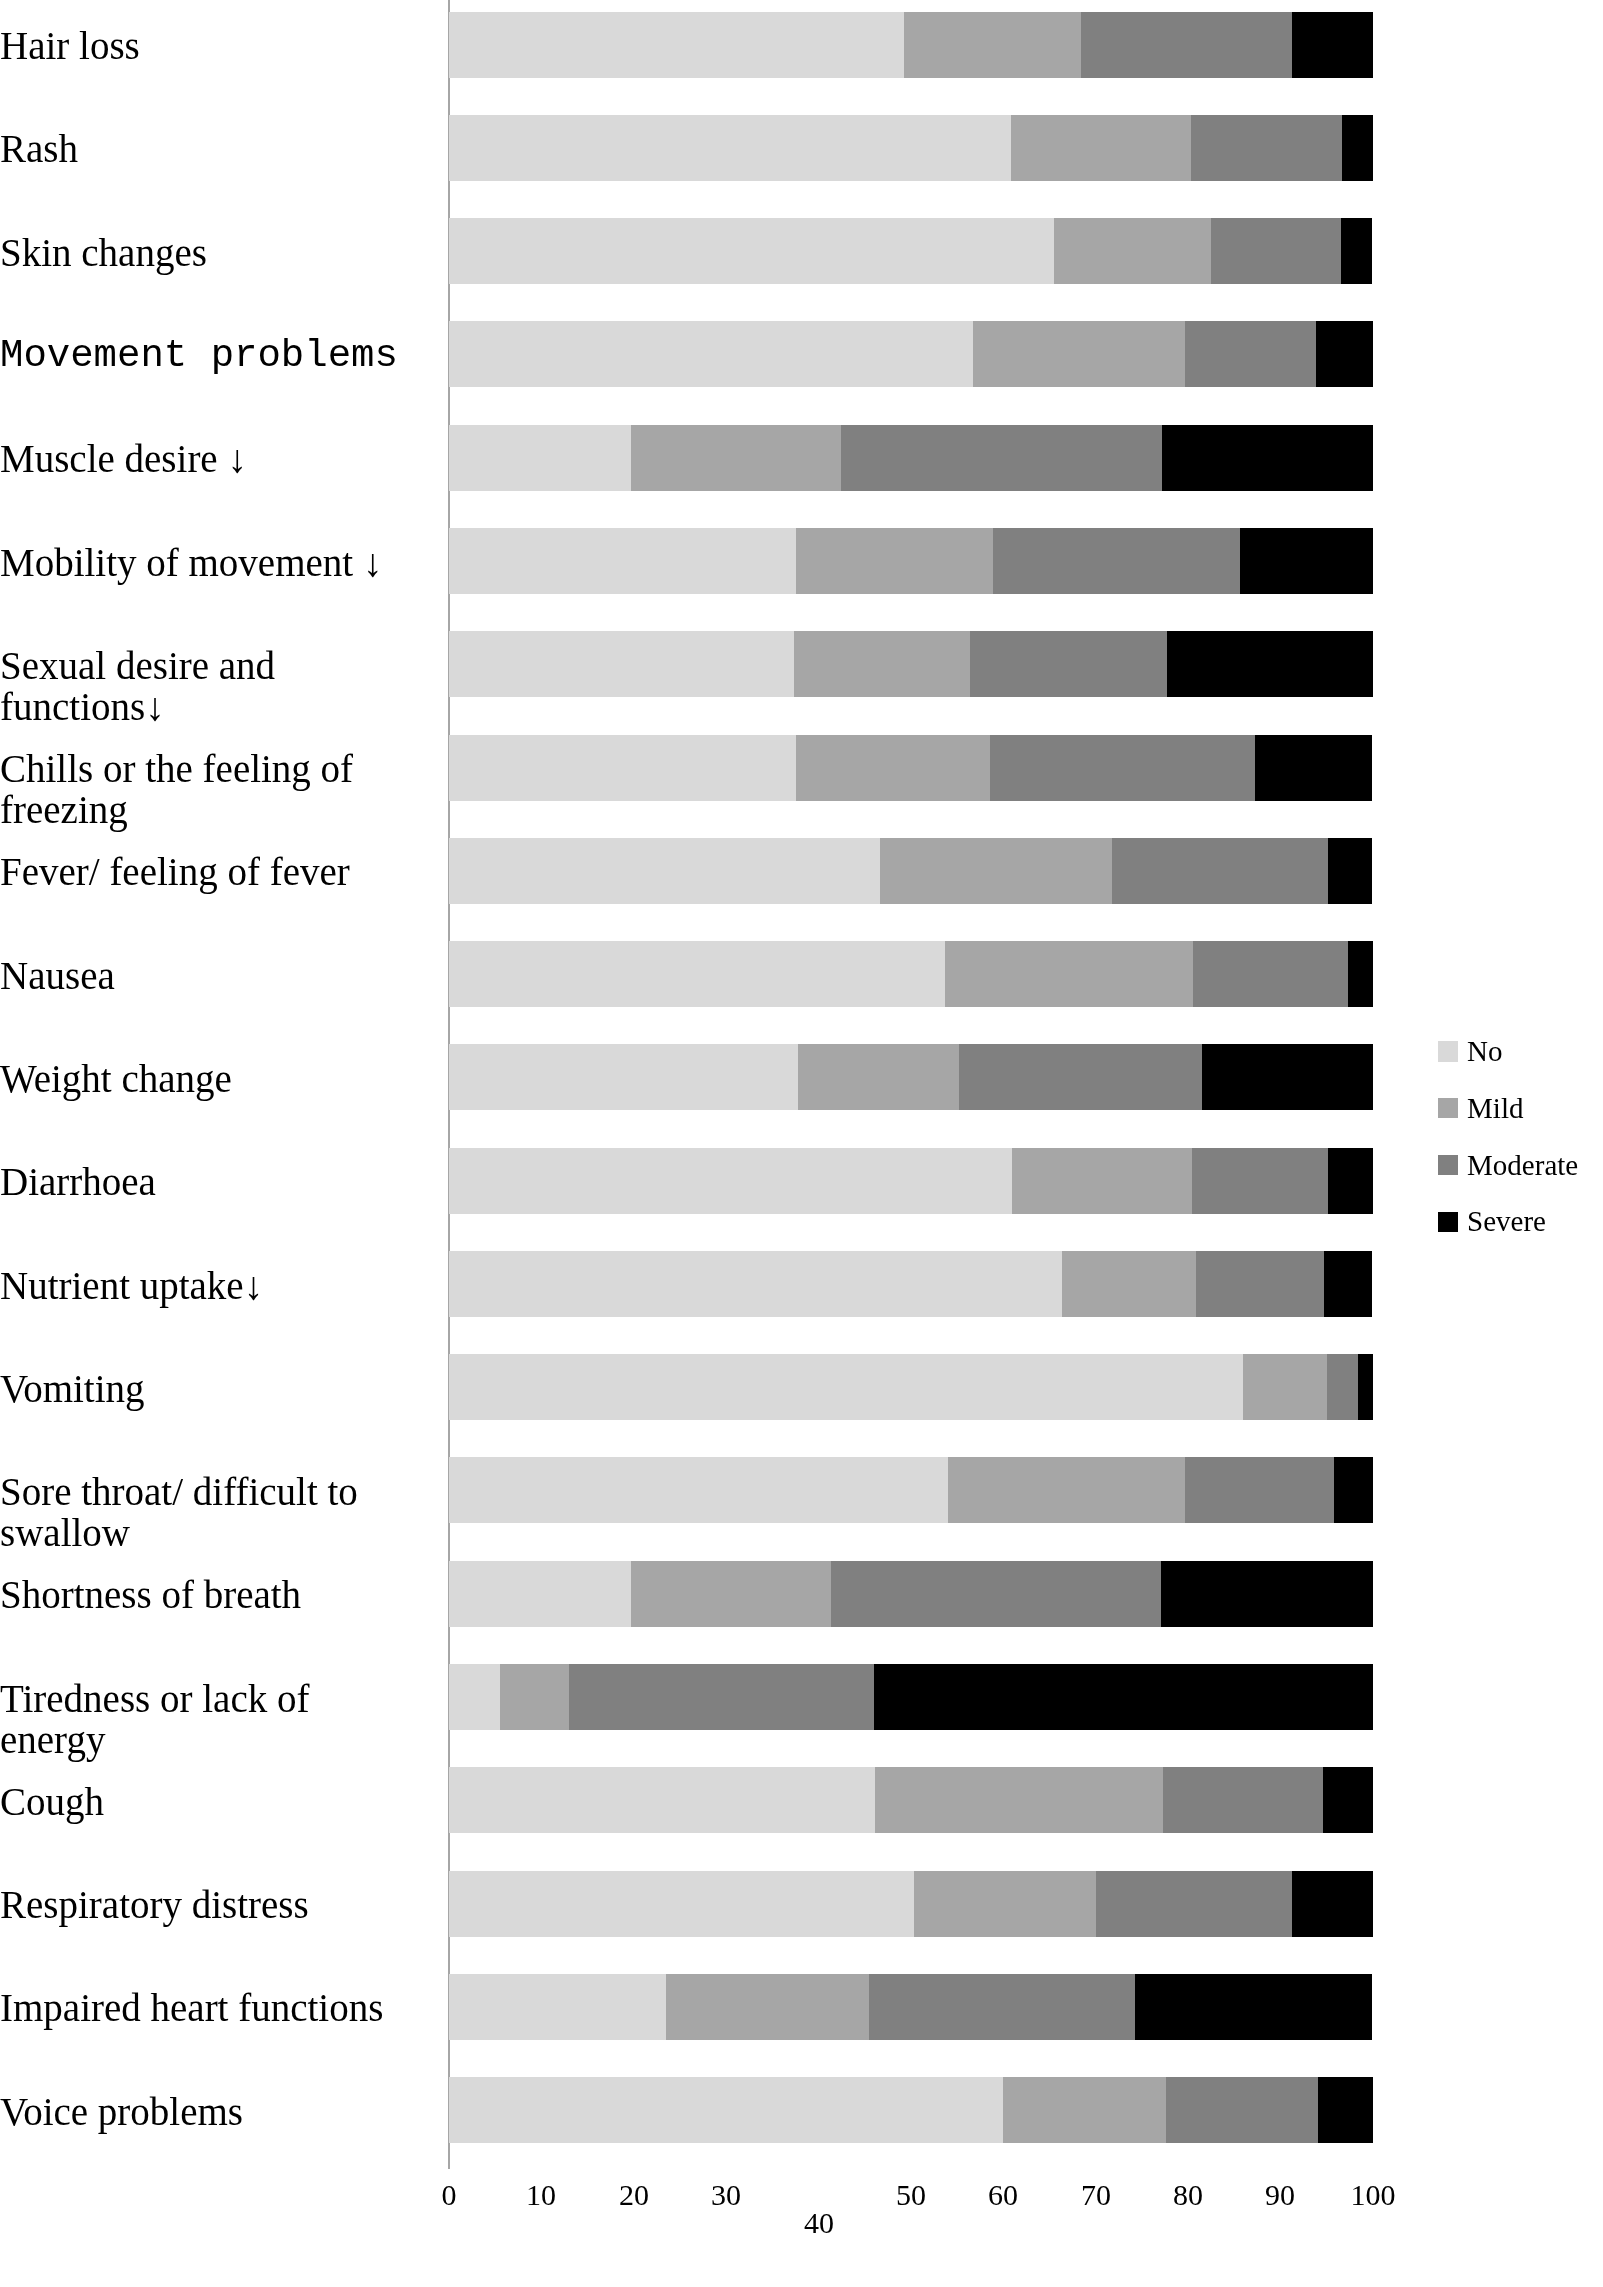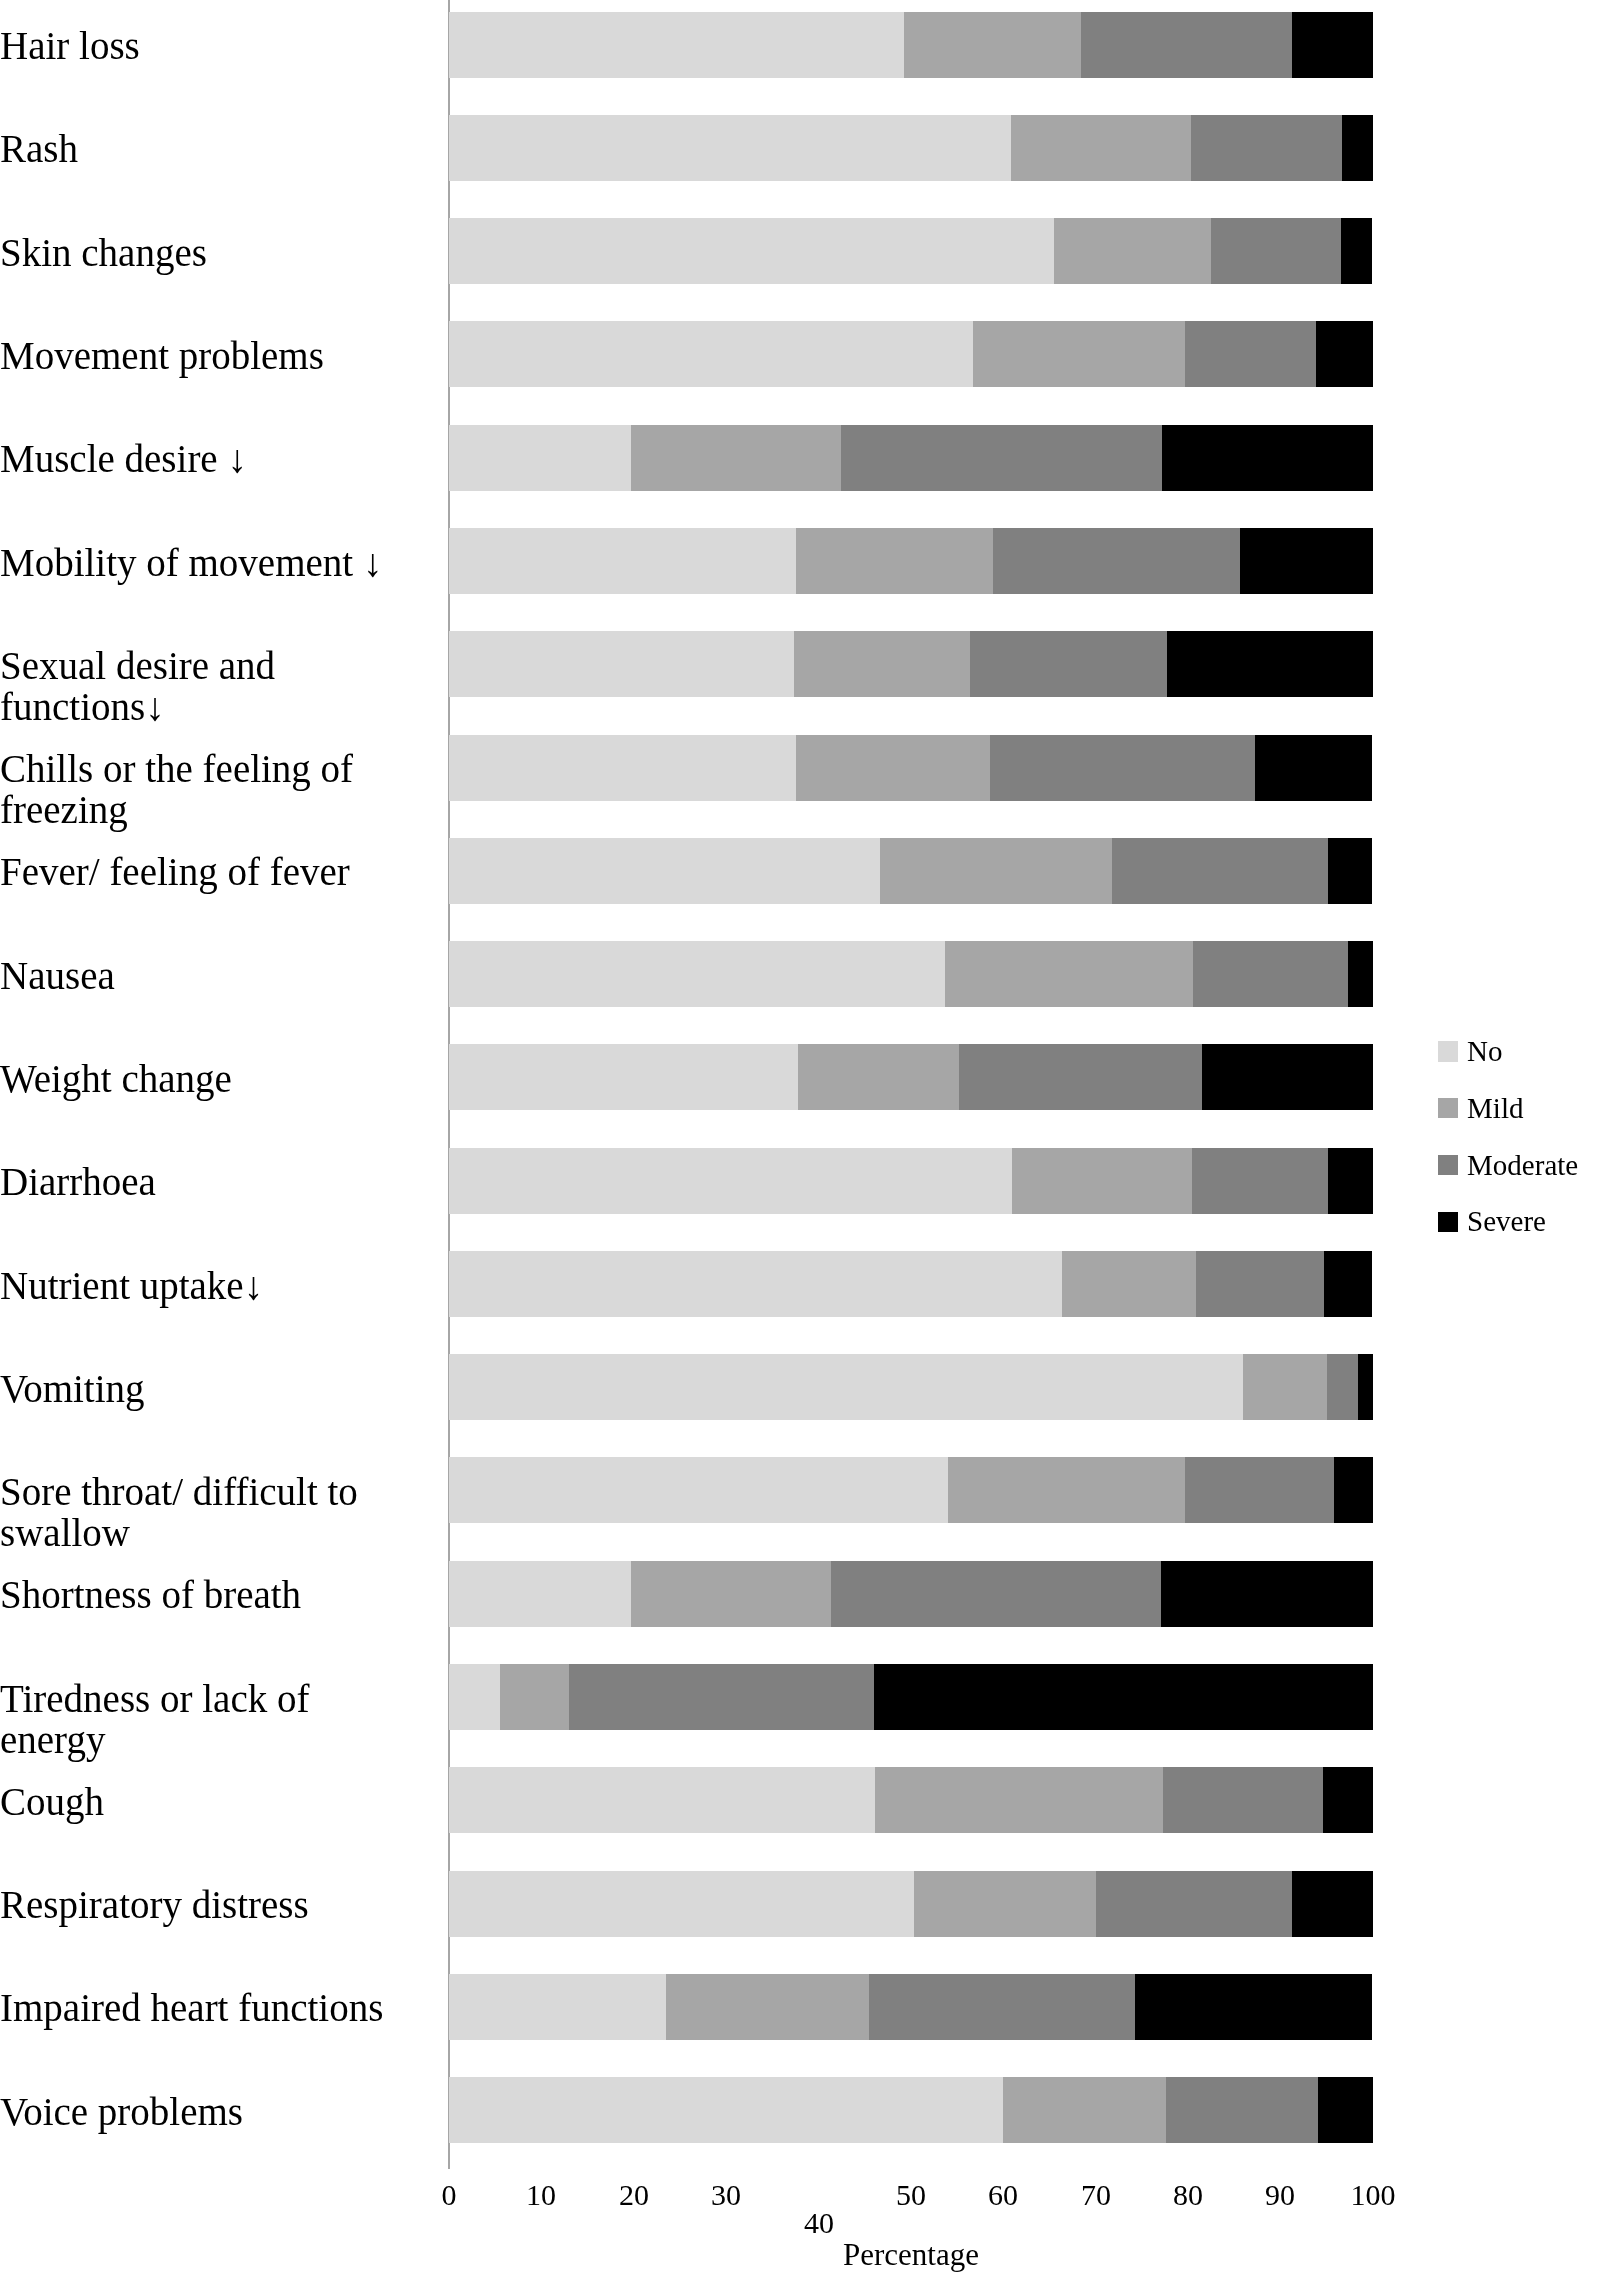--- a/index.html
+++ b/index.html
@@ -143,21 +143,21 @@
       </div>
       <div class="label-wrap" style="top: 233px;">Skin changes</div>
       <div class="bar-row" style="top: 218px; left: 449px; width: 924px; height: 66px;">
         <div class="bar">
           <div class="seg seg-no" style="width: 605px; background: rgb(217, 217, 217);"></div>
           <div class="seg seg-mild" style="width: 157px; background: rgb(166, 166, 166);"></div>
           <div class="seg seg-moderate" style="width: 130px; background: rgb(128, 128, 128);"></div>
           <div class="seg seg-severe" style="width: 31px; background: rgb(0, 0, 0);"></div>
         </div>
       </div>
-      <div class="label-wrap" style="top: 336px;">Movement problems</div>
+      <div class="label-wrap" style="top: 336px; font-family: Liberation Mono, monospace;">Movement problems</div>
       <div class="bar-row" style="top: 321px; left: 449px; width: 924px; height: 66px;">
         <div class="bar">
           <div class="seg seg-no" style="width: 524px; background: rgb(217, 217, 217);"></div>
           <div class="seg seg-mild" style="width: 212px; background: rgb(166, 166, 166);"></div>
           <div class="seg seg-moderate" style="width: 131px; background: rgb(128, 128, 128);"></div>
           <div class="seg seg-severe" style="width: 57px; background: rgb(0, 0, 0);"></div>
         </div>
       </div>
       <div class="label-wrap" style="top: 439px;">Muscle desire ↓</div>
       <div class="bar-row" style="top: 425px; left: 449px; width: 924px; height: 66px;">
@@ -321,21 +321,20 @@
       <div class="xtick" style="left: 277px;">30</div>
       <div class="xtick" style="left: 370px; margin-top: 28px;">40</div>
       <div class="xtick" style="left: 462px;">50</div>
       <div class="xtick" style="left: 554px;">60</div>
       <div class="xtick" style="left: 647px;">70</div>
       <div class="xtick" style="left: 739px;">80</div>
       <div class="xtick" style="left: 831px;">90</div>
       <div class="xtick" style="left: 924px;">100</div>
     </div>
 
-  <div id="x-axis-title">Percentage</div>
 
   <div id="legend">
       <div class="legend-item">
         <span class="legend-swatch" style="background: rgb(217, 217, 217);"></span>
         <span class="legend-text">No</span>
       </div>
       <div class="legend-item">
         <span class="legend-swatch" style="background: rgb(166, 166, 166);"></span>
         <span class="legend-text">Mild</span>
       </div>

